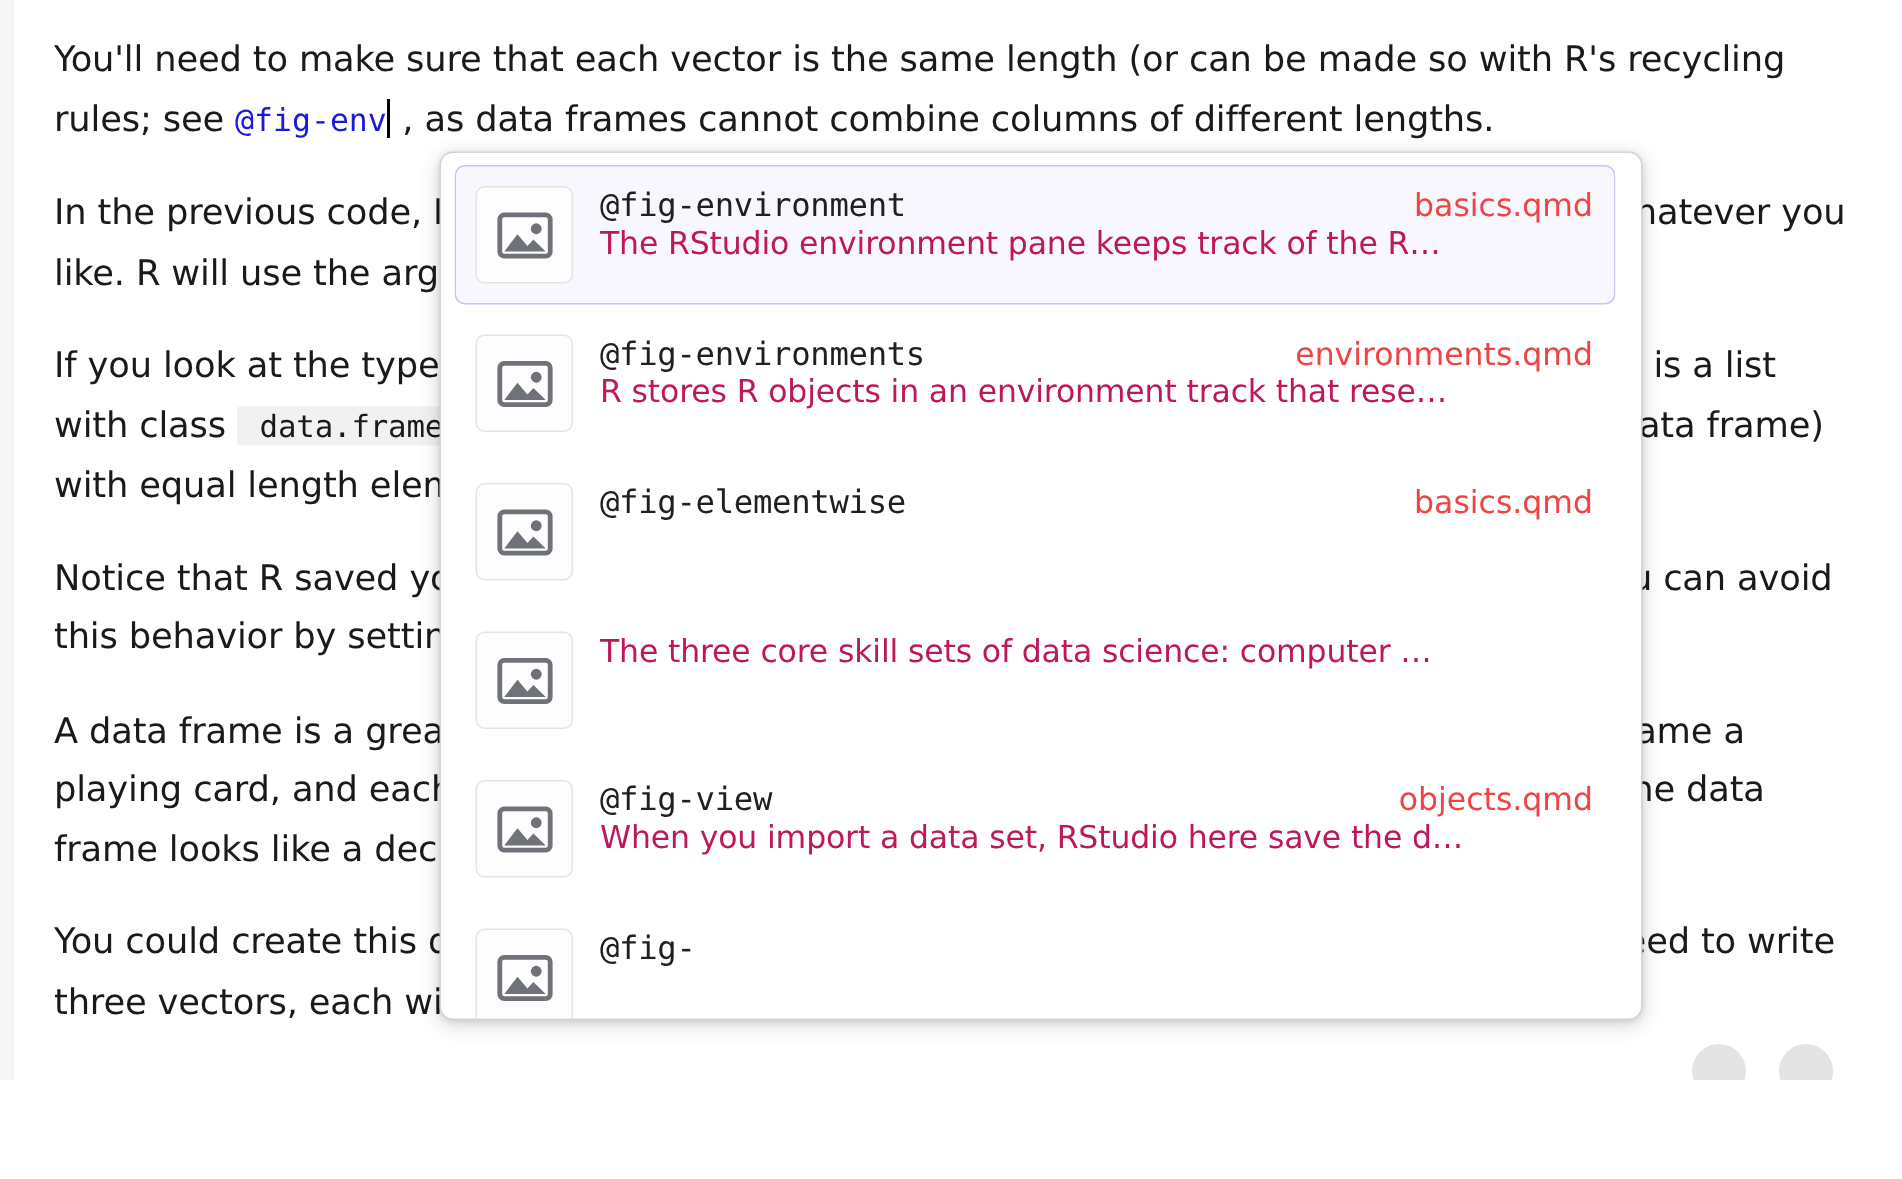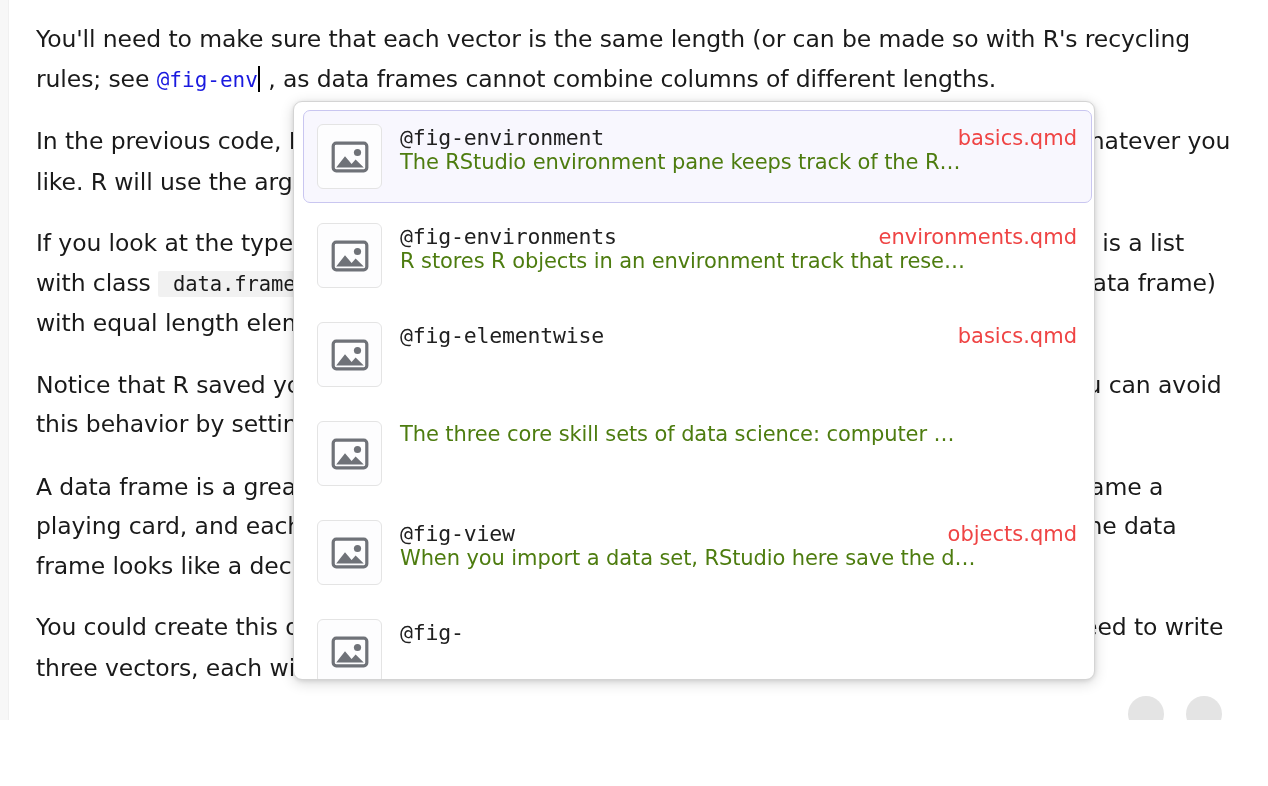--- a/index.html
+++ b/index.html
@@ -77,21 +77,21 @@
     position: absolute;
     left: 293px;
     top: 101px;
     width: 802px;
     height: 579px;
     background: #ffffff;
     border: 1px solid #d4d4d4;
     border-radius: 9px;
     box-shadow: 0 3px 14px rgba(0,0,0,0.16), 0 1px 4px rgba(0,0,0,0.10);
     overflow: hidden;
-    padding: 8px 2px 0 9px;
+    padding: 8px 17px 0 9px;
   }
 
   .popup-scroll {
     width: 100%;
     height: 100%;
     overflow: hidden;
   }
 
   .ac-item {
     display: flex;
@@ -148,21 +148,21 @@
     font-family: "DejaVu Sans", sans-serif;
     font-size: 21px;
     color: #ef4444;
     white-space: nowrap;
   }
 
   .ac-desc {
     margin-top: 6px;
     font-family: "DejaVu Sans", sans-serif;
     font-size: 21px;
-    color: #4d7c0f;
+    color: #be185d;
     white-space: nowrap;
     overflow: hidden;
     text-overflow: ellipsis;
     letter-spacing: -0.1px;
   }
 
   
   .fab {
     position: absolute;
     width: 36px;

